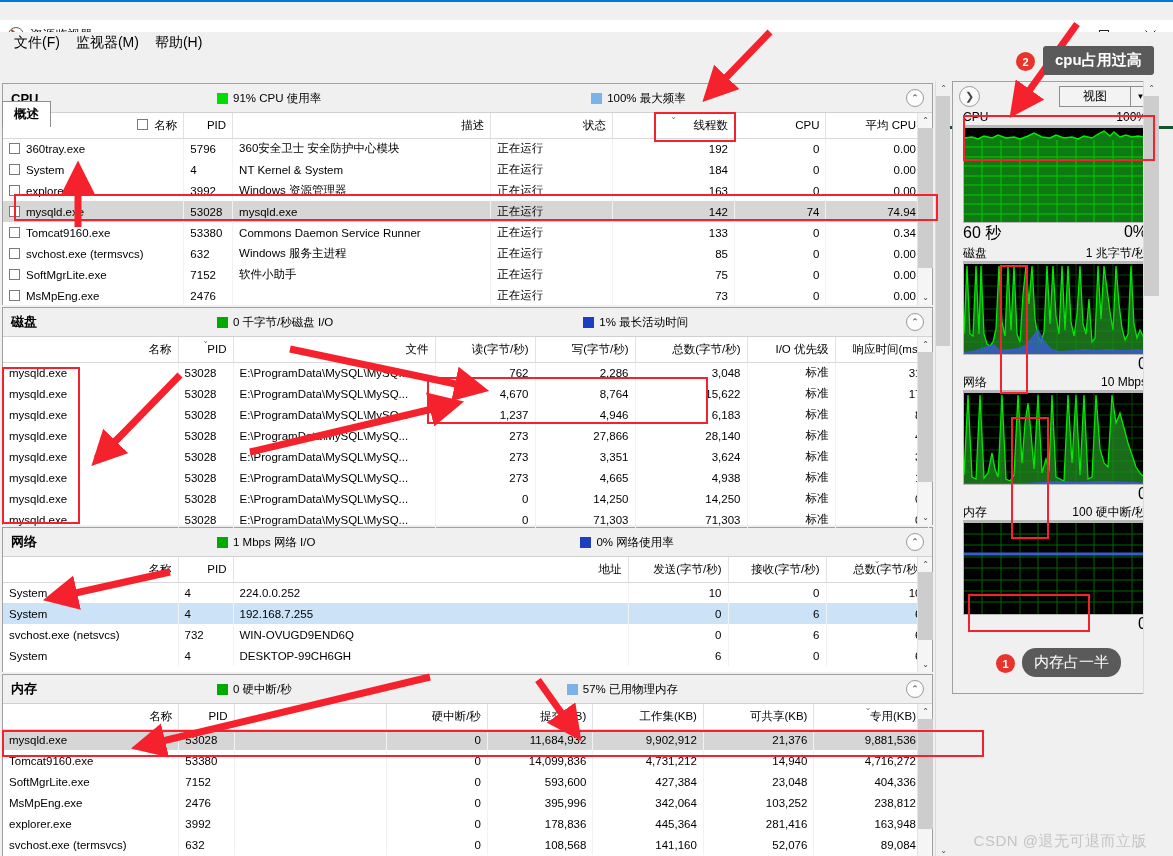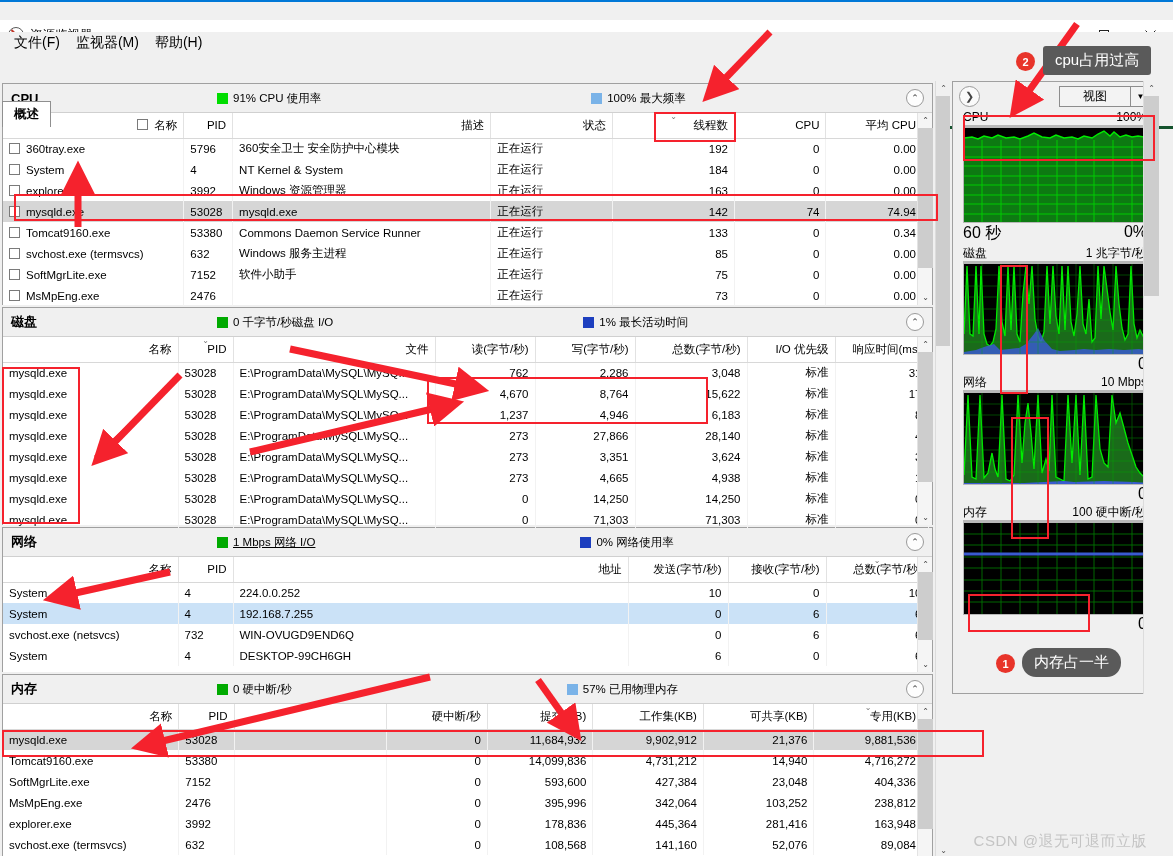--- a/index.html
+++ b/index.html
@@ -490,21 +490,21 @@
             <div class="vsb-arrow">⌃</div>
             <div class="vsb-thumb" style="top:15px;height:130px;"></div>
             <div class="vsb-arrow" style="position:absolute;bottom:0;">⌄</div>
           </div>
         </div>
       </div>
 
       <div class="panel" style="height:145px;">
         <div class="panel-header">
           <div class="panel-title">网络</div>
-          <div class="panel-stat" style="margin-left:26px;text-decoration:underline;">
+          <div class="panel-stat" style="margin-left:26px;">
             <span class="stat-sw" style="background:#00aa00;"></span>
             <span>1 Mbps 网络 I/O</span>
           </div>
           <div class="panel-stat" style="margin-left:265px;">
             <span class="stat-sw" style="background:#1d3fbf;"></span>
             <span>0% 网络使用率</span>
           </div>
           <div class="panel-collapse">⌃</div>
         </div>
         <div class="tbl-wrap" style="height:115px;">
@@ -883,20 +883,20 @@
   <div class="hl" style="left:654px;top:110px;width:82px;height:30px;"></div>
   <div class="hl" style="left:14px;top:192px;width:924px;height:27px;"></div>
   <div class="hl" style="left:427px;top:375px;width:281px;height:47px;"></div>
   <div class="hl" style="left:2px;top:365px;width:78px;height:157px;"></div>
   <div class="hl" style="left:2px;top:728px;width:982px;height:27px;"></div>
   <div class="hl" style="left:963px;top:113px;width:192px;height:46px;"></div>
   <div class="hl" style="left:1000px;top:263px;width:28px;height:129px;"></div>
   <div class="hl" style="left:1011px;top:415px;width:38px;height:122px;"></div>
   <div class="hl" style="left:968px;top:592px;width:122px;height:38px;"></div>
 
-  <div class="callout" style="left:1043px;top:44px;">cpu占用过高</div>
+  <div class="callout" style="left:1043px;top:44px;font-weight:bold;">cpu占用过高</div>
   <div class="callout-num" style="left:1016px;top:50px;">2</div>
 
   <div class="callout" style="left:1022px;top:646px;border-radius:14px;">内存占一半</div>
   <div class="callout-num" style="left:996px;top:652px;">1</div>
 
   <div class="watermark">CSDN @退无可退而立版</div>
 </div>
 
 </body></html>

